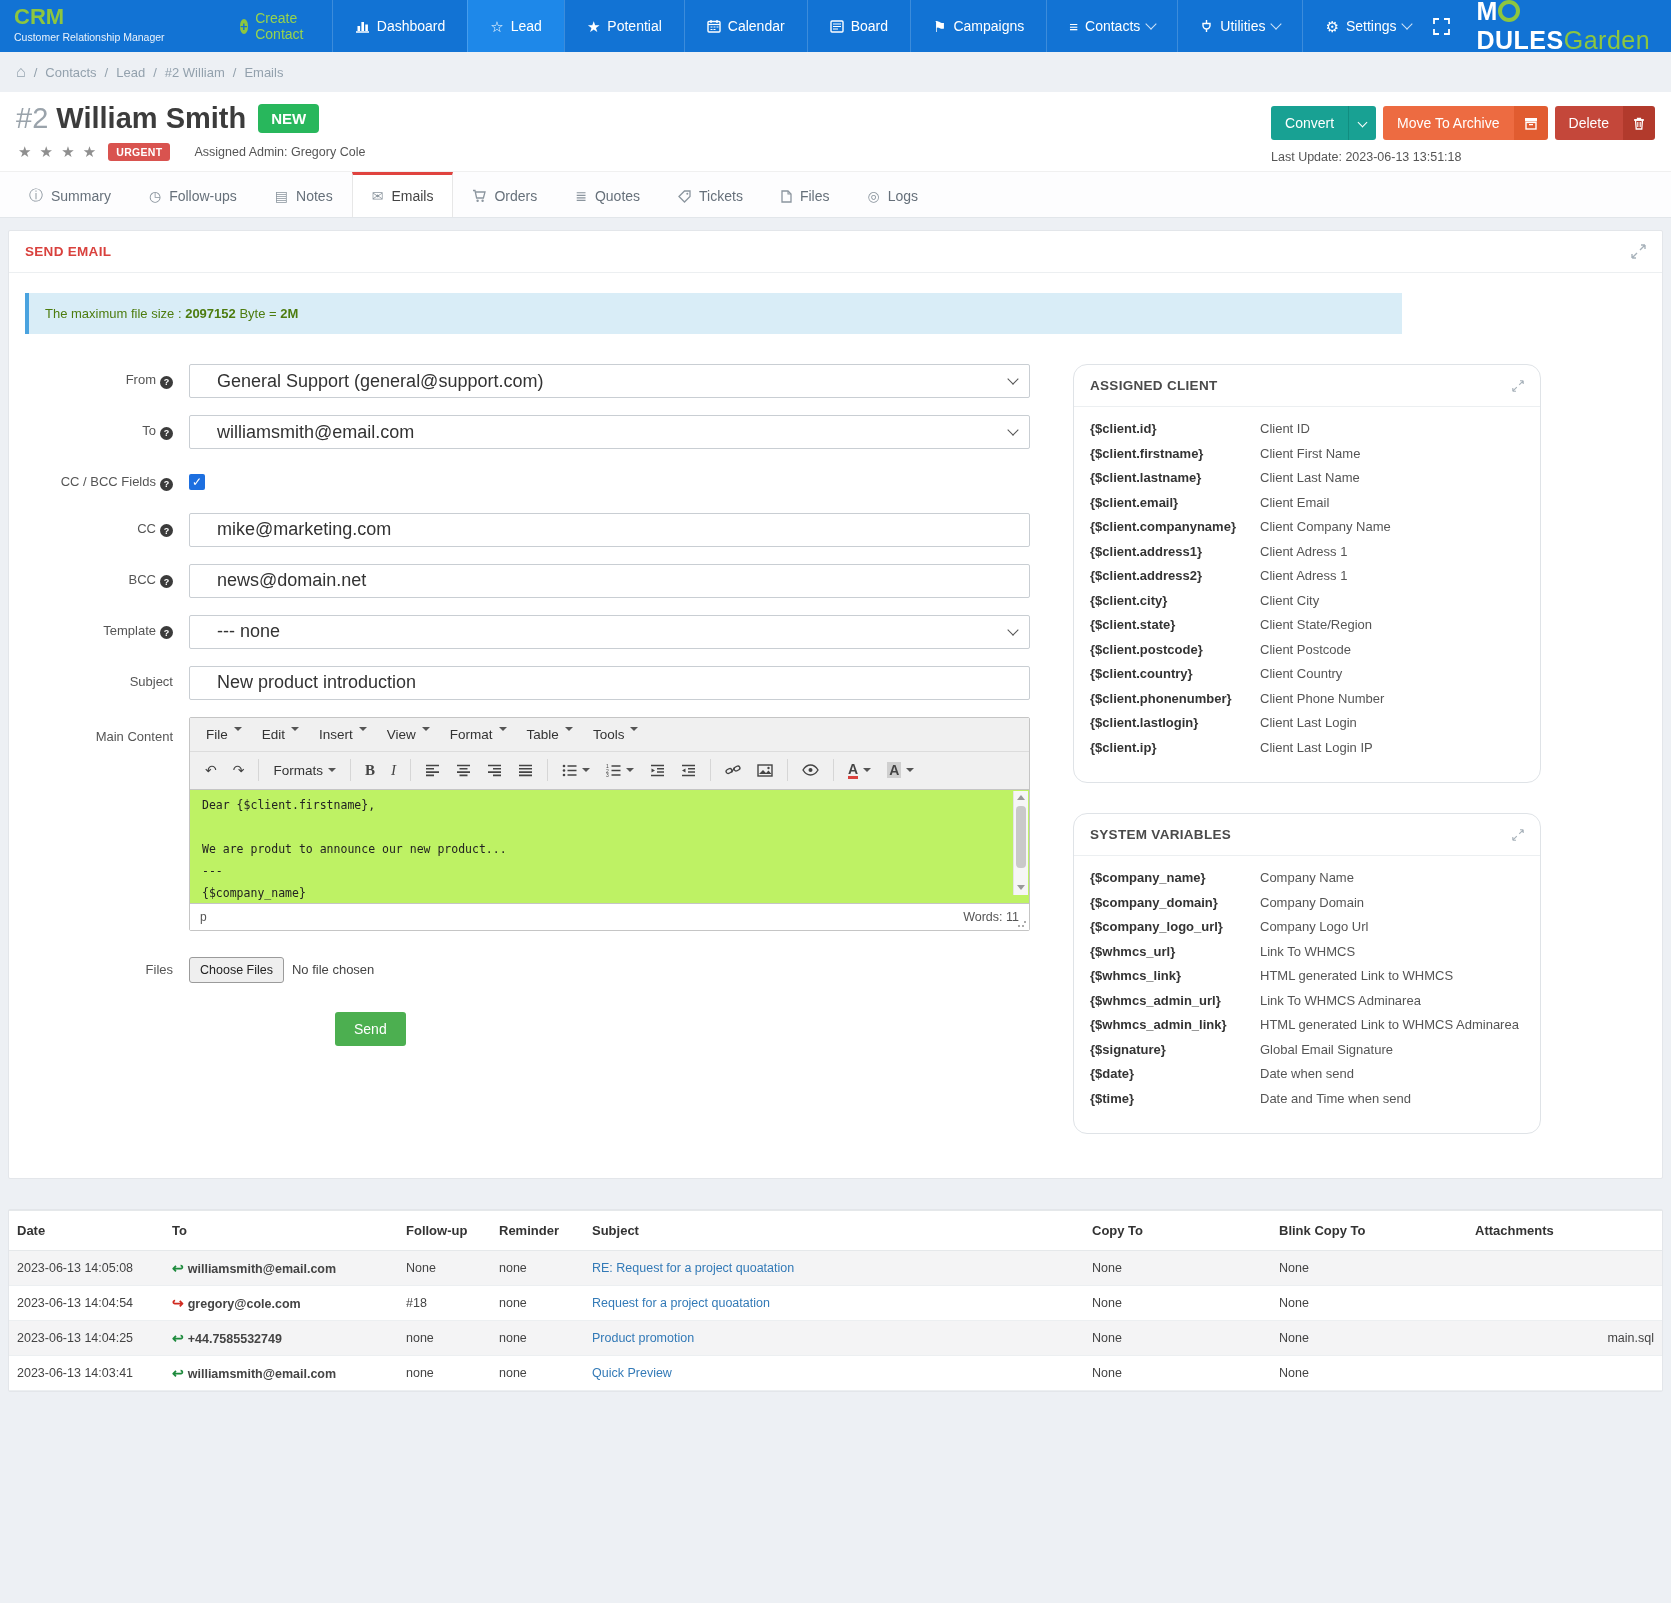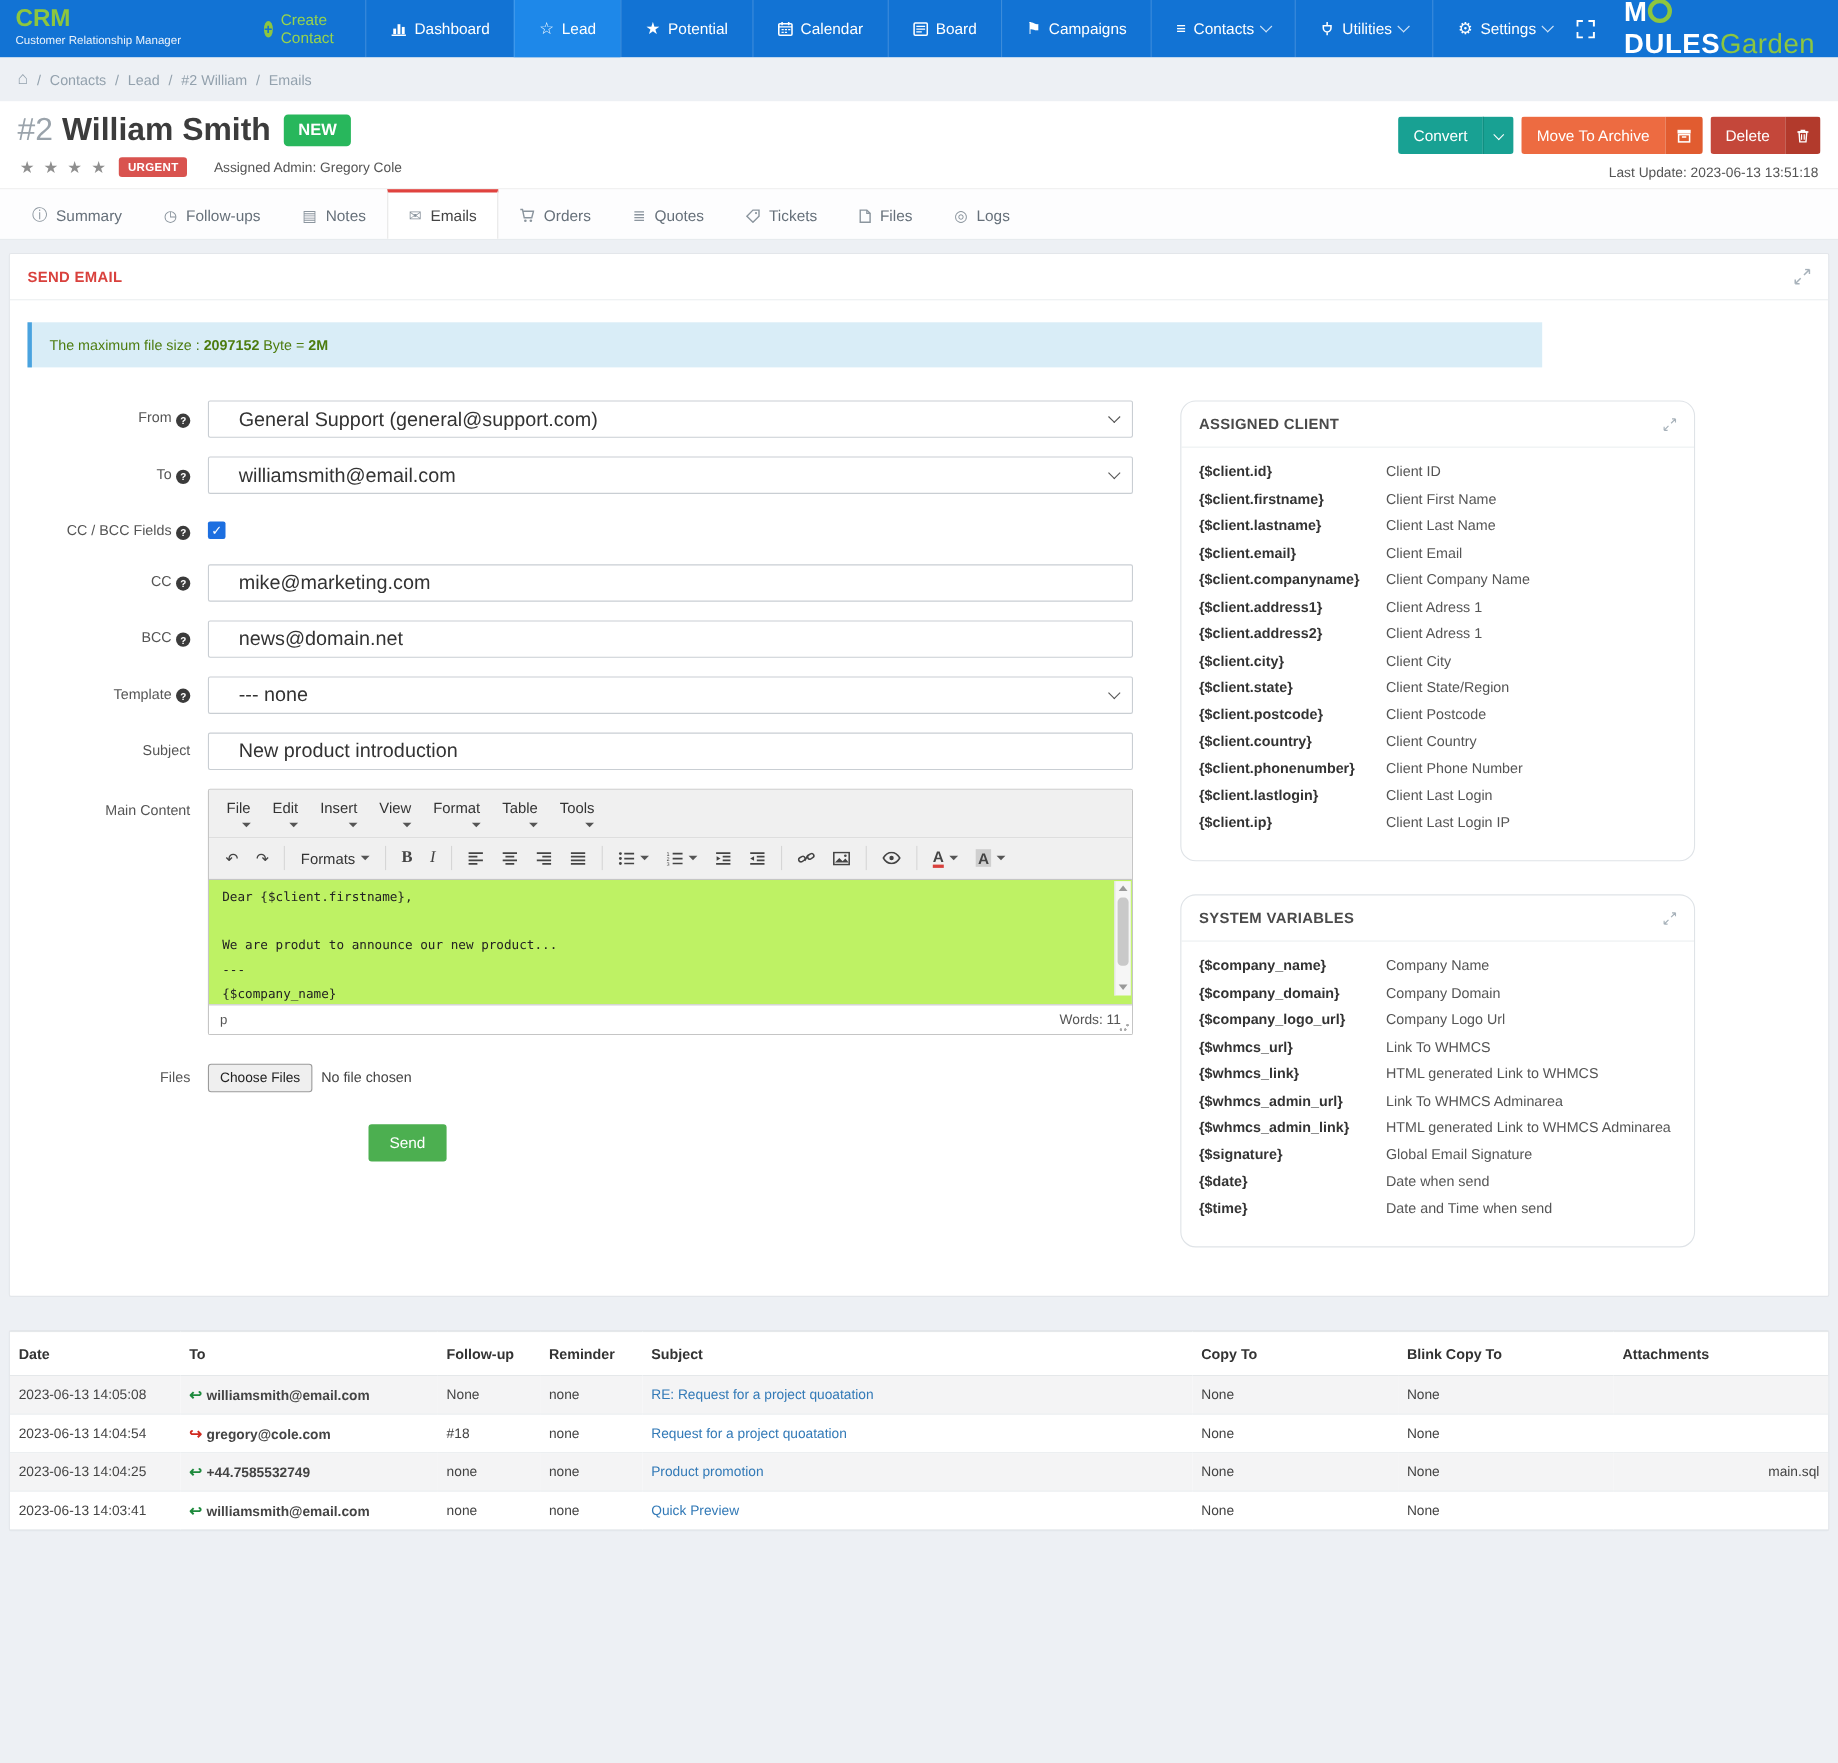--- a/index.html
+++ b/index.html
@@ -34,21 +34,21 @@
   .header-top { display:flex; padding:10px 16px 0 16px; }
   .title-wrap { flex:1; }
   .page-title { font-size:29px; color:#4a4a4a; display:flex; align-items:center; gap:12px; }
   .title-id { color:#9aa3ab; font-weight:normal; }
   .title-name { font-weight:bold; color:#3c3c3c; }
   .badge-new { background:#28b75c; color:#fff; font-size:15px; font-weight:bold; border-radius:4px; padding:6px 13px; }
   .title-meta { display:flex; align-items:center; gap:10px; margin:8px 0 10px 2px; }
   .star { color:#8f8f8f; font-size:15px; letter-spacing:2px; }
   .badge-urgent { background:#d9534f; color:#fff; font-size:10.5px; font-weight:bold; padding:3px 8px; border-radius:3px; letter-spacing:.3px; }
   .assigned { font-size:12.5px; color:#555; margin-left:14px; }
-  .header-actions { text-align:right; }
+  .header-actions { }
   .btn-row { display:flex; gap:7px; justify-content:flex-end; margin-top:4px; }
   .btn { display:inline-flex; align-items:stretch; border-radius:3px; overflow:hidden; color:#fff; font-size:14px; cursor:pointer; border:none; }
   .btn .btn-main { padding:9px 14px; }
   .btn .btn-seg { padding:9px 10px; display:flex; align-items:center; }
   .btn-convert .btn-main { background:#18a193; }
   .btn-convert .btn-seg { background:#18a193; border-left:1px solid #118d80; }
   .btn-archive .btn-main { background:#ed6b41; }
   .btn-archive .btn-seg { background:#e15c30; }
   .btn-delete .btn-main { background:#c4473a; }
   .btn-delete .btn-seg { background:#b23a2c; }
@@ -77,21 +77,21 @@
   .qmark { display:inline-flex; width:13px; height:13px; border-radius:50%; background:#3b3b3b; color:#fff; font-size:9px; font-weight:bold; align-items:center; justify-content:center; margin-left:4px; vertical-align:-1px; cursor:pointer; }
   .form-field { width:841px; }
   .ctl { width:100%; height:34px; border:1px solid #c9ced3; border-radius:2px; font-size:18px; color:#333; padding:0 27px; background:#fff; font-family:"Liberation Sans",sans-serif; }
   .fake-select { display:flex; align-items:center; cursor:pointer; position:relative; }
   .fake-select .sel-chev { position:absolute; right:12px; width:8px; height:8px; border-right:1.6px solid #555; border-bottom:1.6px solid #555; transform:rotate(45deg); margin-top:-4px; }
   .checkbox { width:16px; height:16px; background:#1d6fe0; border-radius:2px; color:#fff; font-size:12px; display:flex; align-items:center; justify-content:center; margin-top:8px; cursor:pointer; }
 
   
   .editor { border:1px solid #c5c5c5; border-radius:2px; width:841px; }
   .mce-menubar { display:flex; background:#f0f0f0; border-bottom:1px solid #dcdcdc; padding:2px 6px; }
-  .mce-menu-item { padding:7px 10px; font-size:13.5px; color:#333; display:flex; align-items:flex-end; gap:6px; cursor:pointer;flex-direction:column; }
+  .mce-menu-item { padding:7px 10px; font-size:13.5px; color:#333; display:flex; align-items:flex-start; gap:6px; cursor:pointer; }
   .chev-d { width:0; height:0; border-left:4px solid transparent; border-right:4px solid transparent; border-top:4px solid #555; }
   .mce-toolbar { display:flex; align-items:center; background:#f0f0f0; padding:4px 8px; gap:2px; border-bottom:1px solid #c5c5c5; }
   .tb-btn { padding:6px 7px; display:flex; align-items:center; gap:5px; color:#444; cursor:pointer; font-size:14px; border-radius:2px; }
   .tb-sep { width:1px; height:22px; background:#d6d6d6; margin:0 5px; }
   .tb-label { font-size:13.5px; color:#333; }
   .bold-b { font-weight:bold; font-size:15px; font-family:"Liberation Serif",serif; }
   .ital-i { font-style:italic; font-size:15px; font-family:"Liberation Serif",serif; }
   .a-color { font-size:14px; font-weight:bold; border-bottom:3px solid #d9413d; line-height:14px; }
   .a-bg { font-size:14px; font-weight:bold; background:#cfcfcf; padding:0 2px; line-height:16px; }
   .mce-content { position:relative; background:#bef264; height:113px; padding:8px 24px 8px 12px; font-family:"DejaVu Sans Mono", monospace; font-size:11.5px; color:#222; overflow:hidden; cursor:text; }

